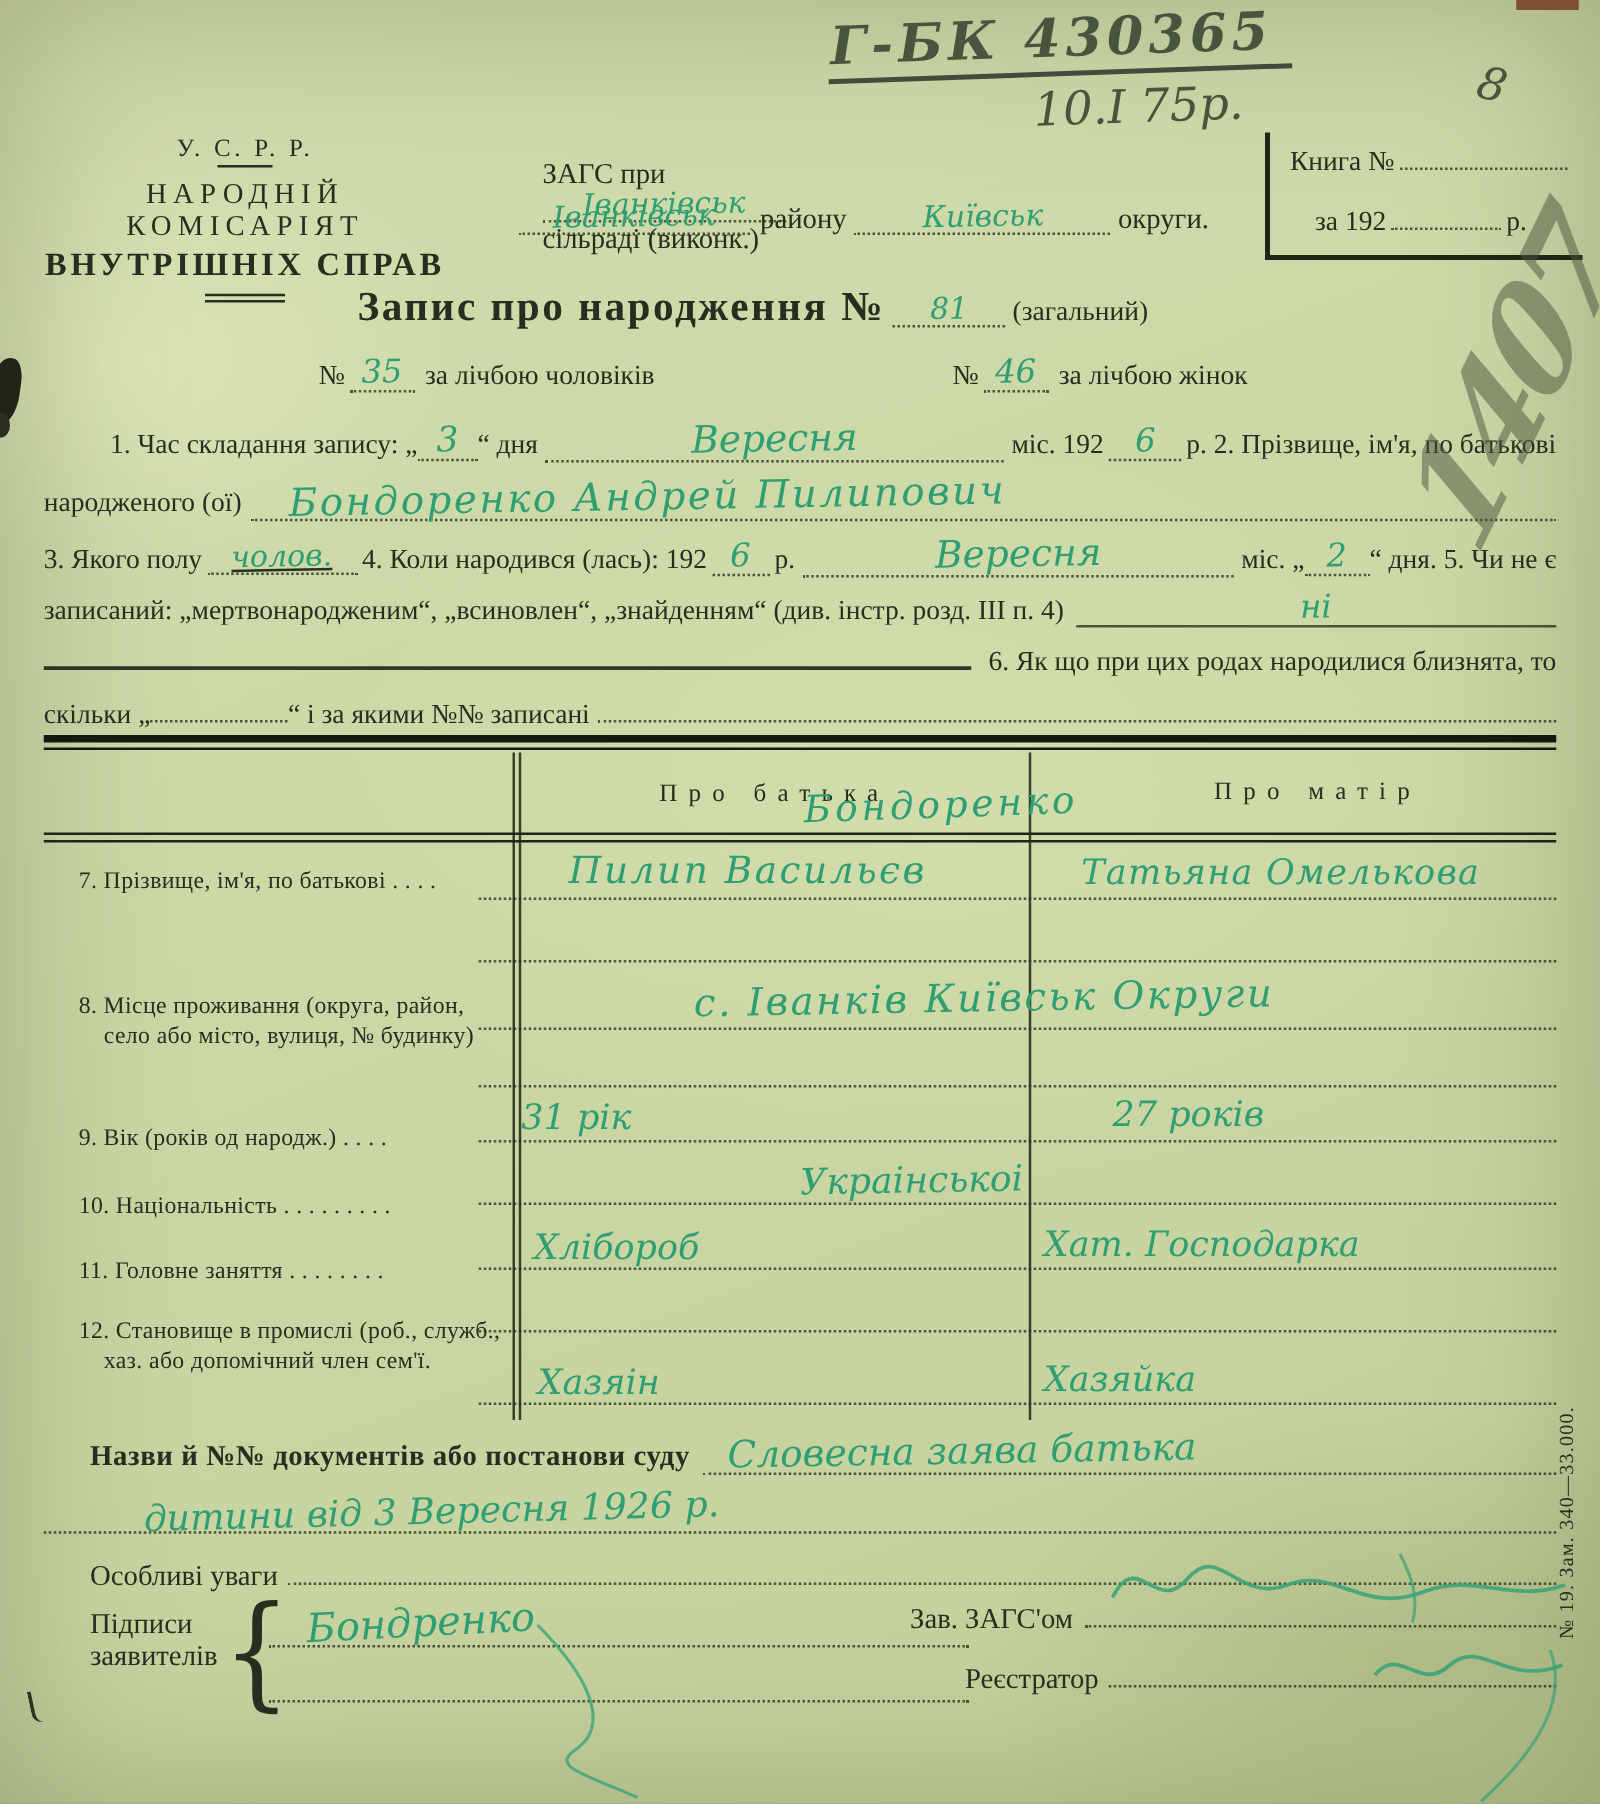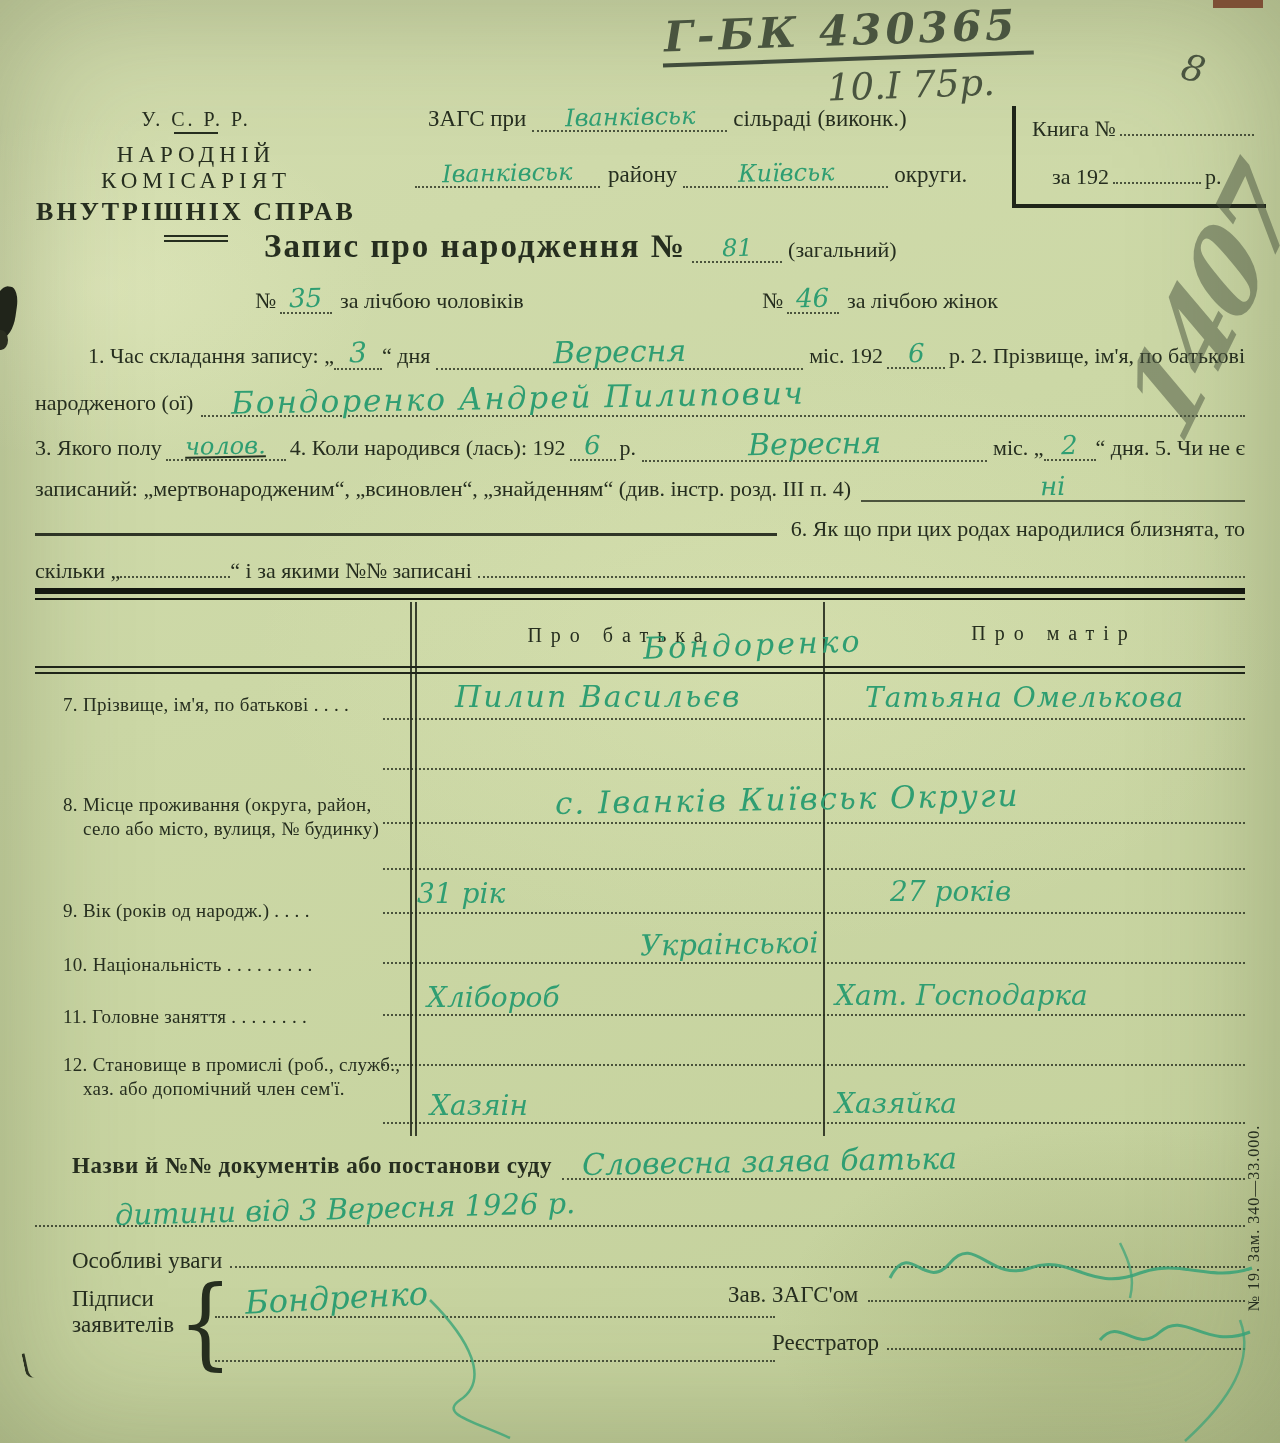--- a/index.html
+++ b/index.html
@@ -53,21 +53,21 @@
   <div class="abs pencil" style="left:1182px;top:48px;font-size:36px;transform:rotate(14deg);">8</div>
 
   <div class="abs" style="left:28px;top:108px;width:336px;text-align:center;">
     <div style="font-size:20px;letter-spacing:3px;">У. С. Р. Р.</div>
     <div style="width:44px;height:2px;background:var(--ink);margin:1px auto 8px;"></div>
     <div style="font-size:23px;letter-spacing:5px;">НАРОДНІЙ КОМІСАРІЯТ</div>
     <div style="font-size:26px;font-weight:bold;letter-spacing:3px;margin-top:3px;">ВНУТРІШНІХ СПРАВ</div>
     <div style="width:64px;border-top:2px solid var(--ink);border-bottom:2px solid var(--ink);height:3px;margin:8px auto 0;"></div>
   </div>
 
-  <div class="abs fline" style="left:428px;top:106px;width:560px;font-size:23px;">
+  <div class="abs fline" style="left:428px;top:126px;width:560px;font-size:23px;flex-direction:column;">
     <span>ЗАГС при</span>
     <span class="slot" style="width:195px;margin:0 6px;">
       <span class="hw" style="font-size:24px;">Іванківськ</span>
     </span>
     <span>сільраді (виконк.)</span>
   </div>
   <div class="abs fline" style="left:415px;top:162px;width:575px;font-size:23px;">
     <span class="slot" style="width:185px;margin-right:8px;">
       <span class="hw" style="font-size:24px;">Іванківськ</span>
     </span>
@@ -83,21 +83,21 @@
       <span>Книга №</span>
       <span class="slot" style="flex:1;margin-left:4px;"></span>
     </div>
     <div class="fline" style="margin:22px 0 0 36px;font-size:22px;width:200px;">
       <span>за 192</span>
       <span class="slot" style="width:88px;margin:0 4px;"></span>
       <span>р.</span>
     </div>
   </div>
 
-  <div class="abs fline" style="left:264px;top:228px;">
+  <div class="abs fline" style="left:286px;top:228px;">
     <span style="font-size:33px;font-weight:bold;letter-spacing:2px;">Запис про народження №</span>
     <span class="slot" style="width:90px;margin:0 6px;">
       <span class="hw" style="font-size:24px;">81</span>
     </span>
     <span style="font-size:22px;text-align:center;">(загальний)</span>
   </div>
 
   <div class="abs fline" style="left:255px;top:286px;font-size:22px;">
     <span>№</span>
     <span class="slot" style="width:52px;margin:0 8px 0 4px;">

